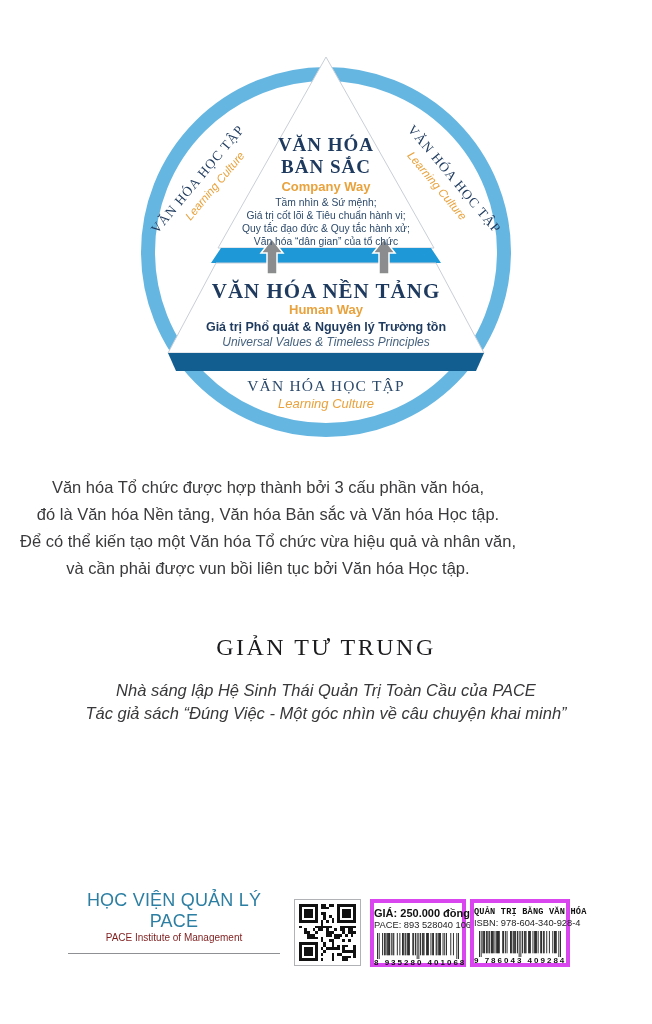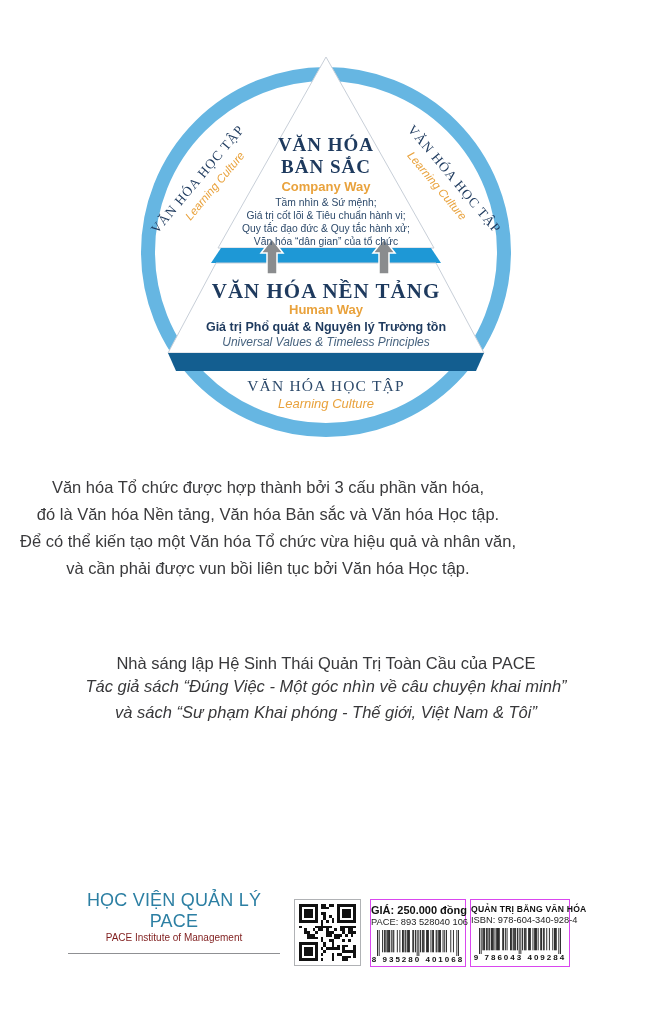--- a/index.html
+++ b/index.html
@@ -7,36 +7,36 @@
         font-family:"Liberation Sans",sans-serif;overflow:hidden;}
   
   .diagram{position:absolute;left:0;top:0;width:652px;height:462px;}
   
   .description{position:absolute;left:0;top:474px;width:536px;text-align:center;
                color:#3a3a3c;font-size:16.5px;line-height:27px;font-weight:400;}
   
   .author{position:absolute;left:0;top:634px;width:652px;text-align:center;color:#2e2e30;}
   .author-name{font-family:"Liberation Serif",serif;font-size:24px;letter-spacing:2.5px;
                color:#1c1c1e;font-weight:400;}
-  .author-role{margin-top:20px;font-size:16.5px;color:#38383a;}
+  .author-role{margin-top:20px;font-style:italic;font-size:16.5px;color:#38383a;}
   .author-books{font-style:italic;font-size:16.5px;line-height:26px;color:#38383a;}
   
   .publisher{position:absolute;left:68px;top:890px;width:212px;text-align:center;}
   .publisher-vi{color:#2c7fa3;font-size:18px;letter-spacing:.2px;}
   .publisher-en{color:#7f1d1d;font-size:10px;margin-top:0;}
   .publisher-rule{border:0;border-top:1.5px solid #8f9093;margin:10px 0 0 0;}
   .qr-box{position:absolute;left:294px;top:899px;width:67px;height:67px;
           border:1px solid #b0b2b5;background:#fff;box-sizing:border-box;padding:4px;}
   .qr-box svg{display:block;width:100%;height:100%;}
-  .code-box{position:absolute;top:899px;height:68px;border:1px solid #d946ef;background:#fff;
+  .code-box{position:absolute;top:899px;height:68px;border:4px solid #d946ef;background:#fff;
             box-sizing:border-box;text-align:center;padding-top:4px;}
   .price-box{left:370px;width:96px;}
   .isbn-box{left:470px;width:100px;}
   .bc-title{font-weight:bold;color:#101010;font-size:11px;white-space:nowrap;}
-  .isbn-box .bc-title{font-size:8.6px;letter-spacing:.2px;}
+  .isbn-box .bc-title{font-size:8.6px;letter-spacing:.2px;font-family:Liberation Mono, monospace;}
   .bc-sub{font-size:9.3px;color:#232323;margin-top:1px;white-space:nowrap;}
   .bc-bars{display:block;width:82px;height:26px;margin:3px auto 0 auto;}
   .bc-digits{font-size:8px;color:#111;letter-spacing:2px;margin-top:-1px;white-space:nowrap;font-weight:bold;}
 </style>
 </head>
 <body>
 
 <div class="page">
 
   <div class="diagram">
@@ -84,24 +84,24 @@
   </div>
 
   <div class="description">
     <div>Văn hóa Tổ chức được hợp thành bởi 3 cấu phần văn hóa,</div>
     <div>đó là Văn hóa Nền tảng, Văn hóa Bản sắc và Văn hóa Học tập.</div>
     <div>Để có thể kiến tạo một Văn hóa Tổ chức vừa hiệu quả và nhân văn,</div>
     <div>và cần phải được vun bồi liên tục bởi Văn hóa Học tập.</div>
   </div>
 
   <div class="author">
+    <div class="author-name">GIẢN TƯ TRUNG</div>
     <div class="author-role">Nhà sáng lập Hệ Sinh Thái Quản Trị Toàn Cầu của PACE</div>
     <div class="author-books">
       <div>Tác giả sách “Đúng Việc - Một góc nhìn về câu chuyện khai minh”</div>
-      <div>và sách “Sư phạm Khai phóng - Thế giới, Việt Nam &amp; Tôi”</div>
     </div>
   </div>
 
   <div class="publisher">
     <div class="publisher-vi">HỌC VIỆN QUẢN LÝ PACE</div>
     <div class="publisher-en">PACE Institute of Management</div>
     <hr class="publisher-rule">
   </div>
 
   <div class="qr-box">

